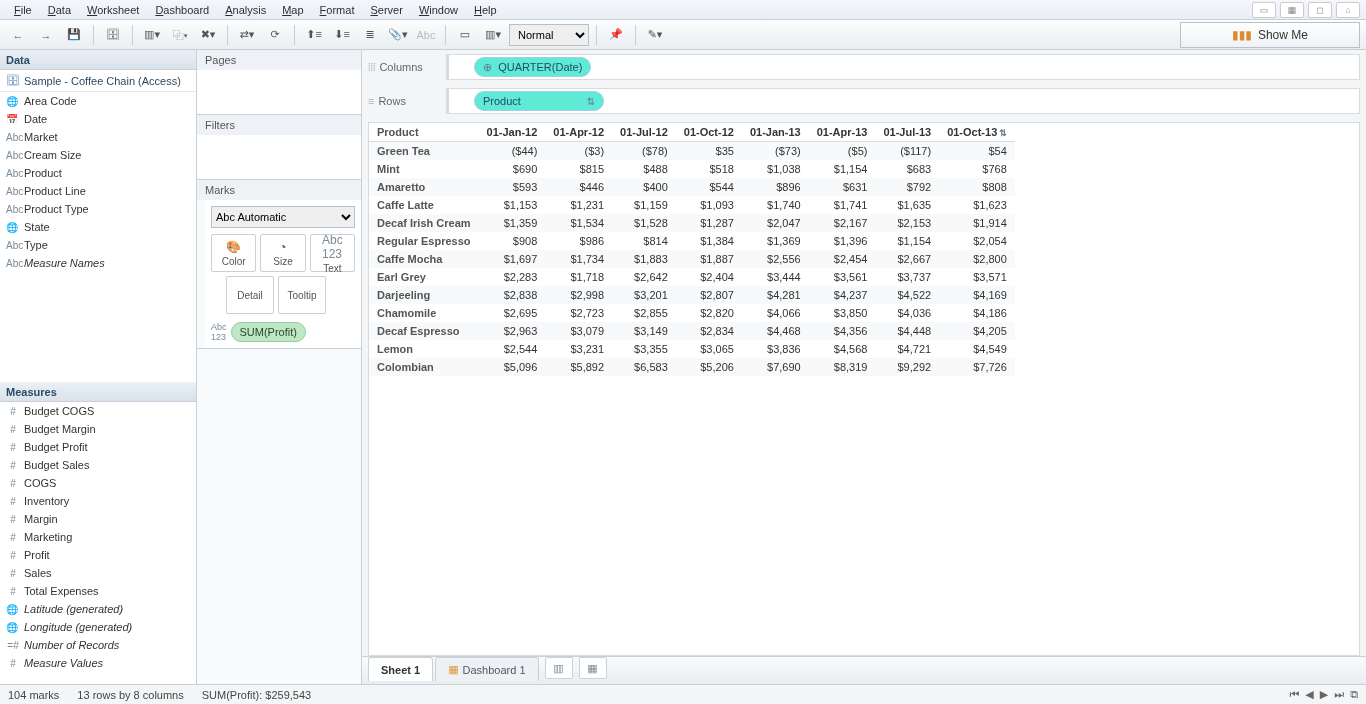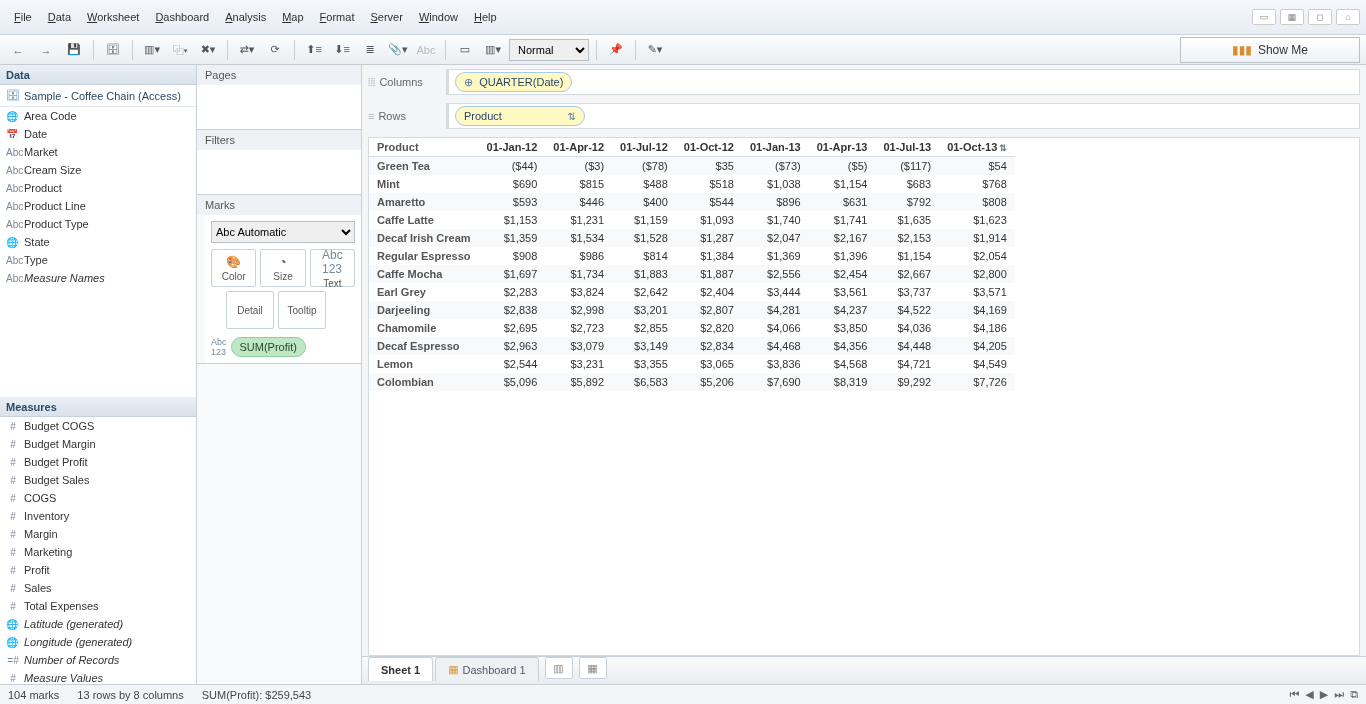--- a/index.html
+++ b/index.html
@@ -1,20 +1,20 @@
 <!DOCTYPE html>
 <html><head>
 <meta charset="utf-8">
 <style>
 * { box-sizing: border-box; margin: 0; padding: 0; font-family: Arial, sans-serif; }
 body { font-size: 11px; color: #333; background: #fff; overflow: hidden; }
 .app { width: 1366px; height: 704px; display: flex; flex-direction: column; }
 
 
-.menubar { height: 35px; background: linear-gradient(#f4f7fb,#e8eef5); border-bottom: 1px solid #c8d0d8; display: flex; align-items: center; padding: 0 6px; }
+.menubar { height: 20px; background: linear-gradient(#f4f7fb,#e8eef5); border-bottom: 1px solid #c8d0d8; display: flex; align-items: center; padding: 0 6px; }
 .menubar .spacer { flex: 1; }
 .menu-item { padding: 2px 8px; cursor: pointer; color: #2f2f2f; }
 .menu-item u { text-decoration: underline; }
 .menubar-icons { display:flex; gap:4px; }
 .menubar-icons .mi { width:24px; height:16px; border:1px solid #ccc; background:#fff; border-radius:2px; display:flex; align-items:center; justify-content:center; font-size:9px; color:#888; cursor:pointer;}
 
 
 .toolbar { height: 30px; background: linear-gradient(#fdfdfd,#e9eef3); border-bottom:1px solid #c6ccd2; display:flex; align-items:center; padding:0 6px; gap:4px;}
 .tbtn { width:24px; height:22px; display:flex; align-items:center; justify-content:center; border:1px solid transparent; border-radius:2px; cursor:pointer; color:#555;}
 .tsep { width:1px; height:20px; background:#c8ced5; margin:0 3px;}
@@ -40,21 +40,21 @@
 .shelf-title { padding:4px 8px; color:#555; background:#eef2f6;}
 .shelf-body { min-height:44px; background:#fff; padding:4px;}
 .marks-body { background:#fff; padding:6px;margin-left:8px; }
 .marks-body select { width:100%; height:22px; font-size:11px; border:1px solid #b8c0c8;}
 .mark-btns { display:flex; gap:4px; margin-top:6px;}
 .mark-btn { flex:1; height:38px; border:1px solid #c8d0d8; background:#fff; display:flex; flex-direction:column; align-items:center; justify-content:center; font-size:10px; color:#555; cursor:pointer; border-radius:2px;}
 .mark-btn .ic { font-size:12px; margin-bottom:2px;}
 .mark-btns2 { display:flex; gap:4px; margin-top:4px;padding-left:15px;}
 .pill { display:inline-flex; align-items:center; height:20px; padding:0 8px; border-radius:10px; font-size:11px; gap:4px;}
 .pill.green { background:#bfe7c5; border:1px solid #8fcf9a; color:#244a2a;}
-.pill.blue { background:#fef9c3; border:1px solid #a9c9e8; color:#2a486a;}
+.pill.blue { background:#5eead4; border:1px solid #a9c9e8; color:#2a486a;margin-left:19px;}
 .pill.blue.plus::before{content:"⊕"; color:#5a7aa0; margin-right:2px;}
 .pill .sortic { margin-left:auto; color:#5a7aa0; font-size:10px;}
 .abc-ico { font-size:9px; color:#7a8a98; }
 
 
 .ws { flex:1; display:flex; flex-direction:column; min-width:0; background:#f3f5f7;}
 .shelves-row { padding:4px 6px; display:flex; align-items:center; gap:8px; }
 .shelf-label { width:70px; color:#666; display:flex; align-items:center; gap:4px;}
 .shelf-label .ic{color:#aab4bd;}
 .shelf-drop { flex:1; height:26px; background:#fff; border:1px solid #d4dbe1; border-left:3px solid #d4dbe1; display:flex; align-items:center; padding:0 6px; gap:6px;}
@@ -419,21 +419,21 @@
                 <td>$1,883</td>
                 <td>$1,887</td>
                 <td>$2,556</td>
                 <td>$2,454</td>
                 <td>$2,667</td>
                 <td>$2,800</td>
               </tr>
               <tr>
                 <td class="prodcol">Earl Grey</td>
                 <td>$2,283</td>
-                <td>$3,824</td>
+                <td>$1,718</td>
                 <td>$2,642</td>
                 <td>$2,404</td>
                 <td>$3,444</td>
                 <td>$3,561</td>
                 <td>$3,737</td>
                 <td>$3,571</td>
               </tr>
               <tr>
                 <td class="prodcol">Darjeeling</td>
                 <td>$2,838</td>

